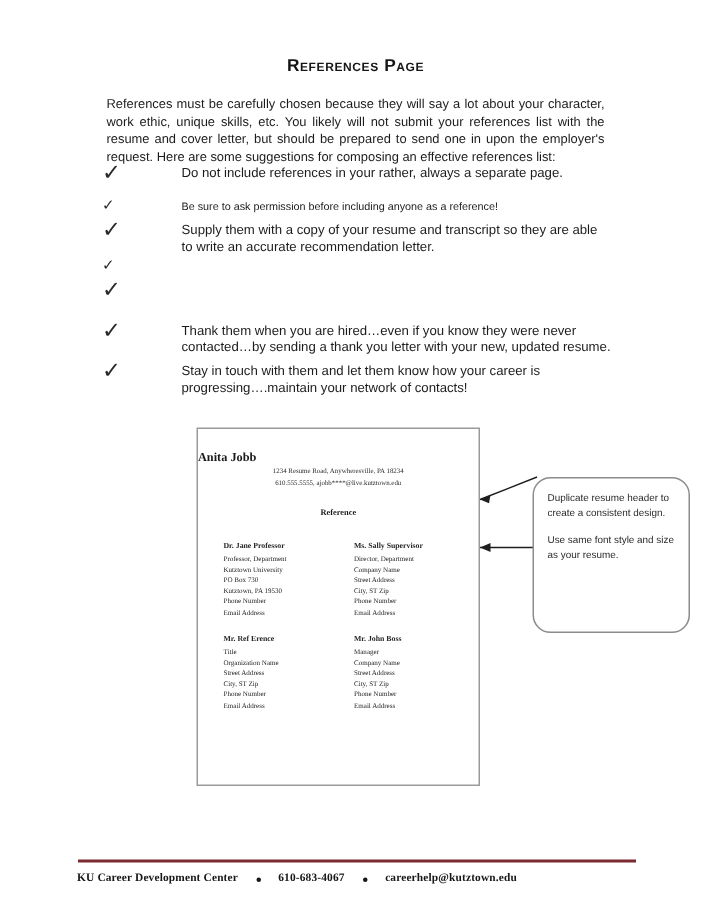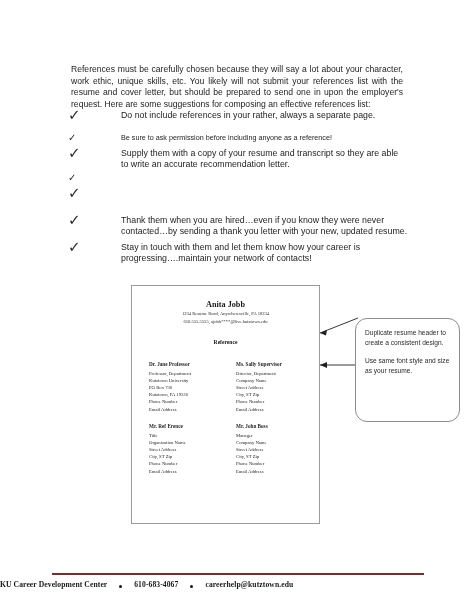--- a/index.html
+++ b/index.html
@@ -96,21 +96,21 @@
     left: 131px;
     top: 285px;
     width: 189px;
     height: 239px;
     border: 1px solid #9a9a9a;
     background: #ffffff;
     box-sizing: border-box;
   }
   .sample-name {
     margin-top: 14px;
-    text-align: center;
+    text-align: left;
     font-family: "Liberation Serif", serif;
     font-weight: bold;
     font-size: 8.2px;
     color: #1a1a1a;
   }
   .sample-addr {
     text-align: center;
     font-family: "Liberation Serif", serif;
     font-size: 4.6px;
     line-height: 6.4px;
@@ -186,20 +186,21 @@
     top: 573px;
     width: 372px;
     height: 2px;
     background: #7b2b30;
   }
   .footer-text {
     position: absolute;
     left: 0;
     top: 580px;
     width: 396px;
+    text-align: center;
     font-family: "Liberation Serif", serif;
     font-weight: bold;
     font-size: 7.6px;
     color: #171717;
     letter-spacing: 0.1px;
   }
   .footer-sep {
     display: inline-block;
     padding: 0 10px;
     vertical-align: middle;
@@ -209,20 +210,21 @@
     width: 3px; height: 3px;
     border-radius: 50%;
     background: #171717;
   }
 </style>
 </head>
 <body>
 
 <div class="page">
 
+  <div class="doc-title">References Page</div>
 
   <div class="intro">References must be carefully chosen because they will say a lot about your character, work ethic, unique skills, etc. You likely will not submit your references list with the resume and cover letter, but should be prepared to send one in upon the employer's request. Here are some suggestions for composing an effective references list:</div>
 
   <div class="checklist">
 
     <div class="check-row r1 big">
       <span class="check-mark">✓</span>
       <span class="check-text t-lg">Do not include references in your rather, always a separate page.</span>
     </div>
 

